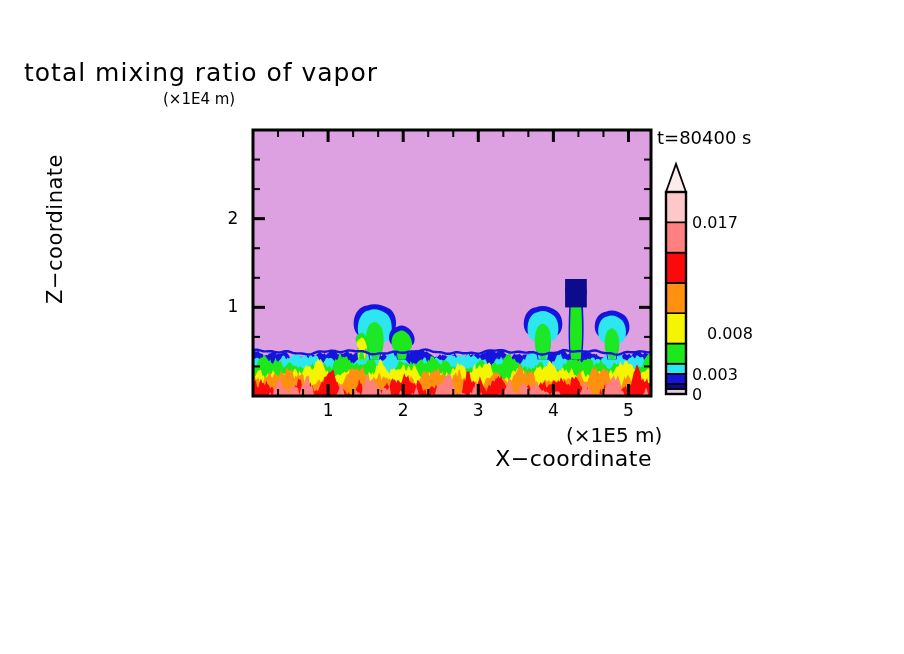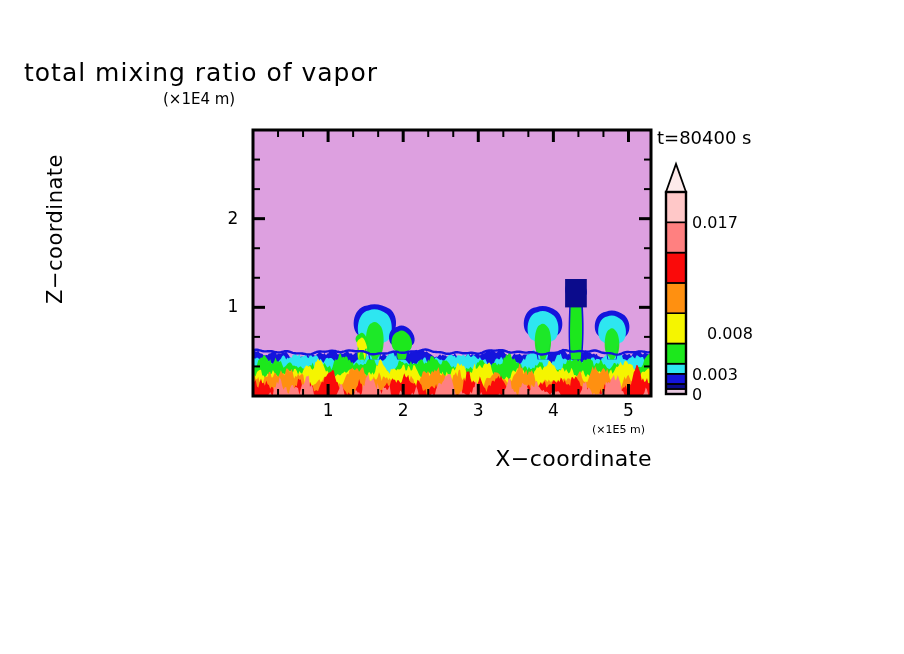--- a/index.html
+++ b/index.html
@@ -6,21 +6,21 @@
   body{width:904px;height:654px;position:relative;overflow:hidden;
        font-family:"DejaVu Sans",sans-serif;color:#000;}
   .fig{position:absolute;left:0;top:0;width:904px;height:654px;}
   .txt{position:absolute;white-space:pre;color:#000;}
   #title{left:0;top:58px;width:904px;text-align:left;font-size:25px;letter-spacing:1px;padding-left:24px;}
   #zunit{left:163px;top:90px;font-size:15px;}
   #tstamp{left:657px;top:127px;font-size:18px;}
   #ylabel{left:-15px;top:222px;width:140px;text-align:center;font-size:21px;
           transform:rotate(-90deg);transform-origin:center center;letter-spacing:.5px;}
   #xlabel{left:252px;top:446px;width:400px;text-align:right;font-size:22px;letter-spacing:.5px;}
-  #xunit{left:592px;top:423px;font-size:11px;}
+  #xunit{left:566px;top:423px;font-size:20px;}
   .tick-lab{font-size:17px;text-align:center;}
   .cb-lab{position:absolute;font-size:16px;white-space:pre;}
   svg{position:absolute;left:0;top:0;}
 </style>
 </head>
 <body>
 
 <div class="fig">
 
   <div class="txt" id="title">total mixing ratio of vapor</div>

